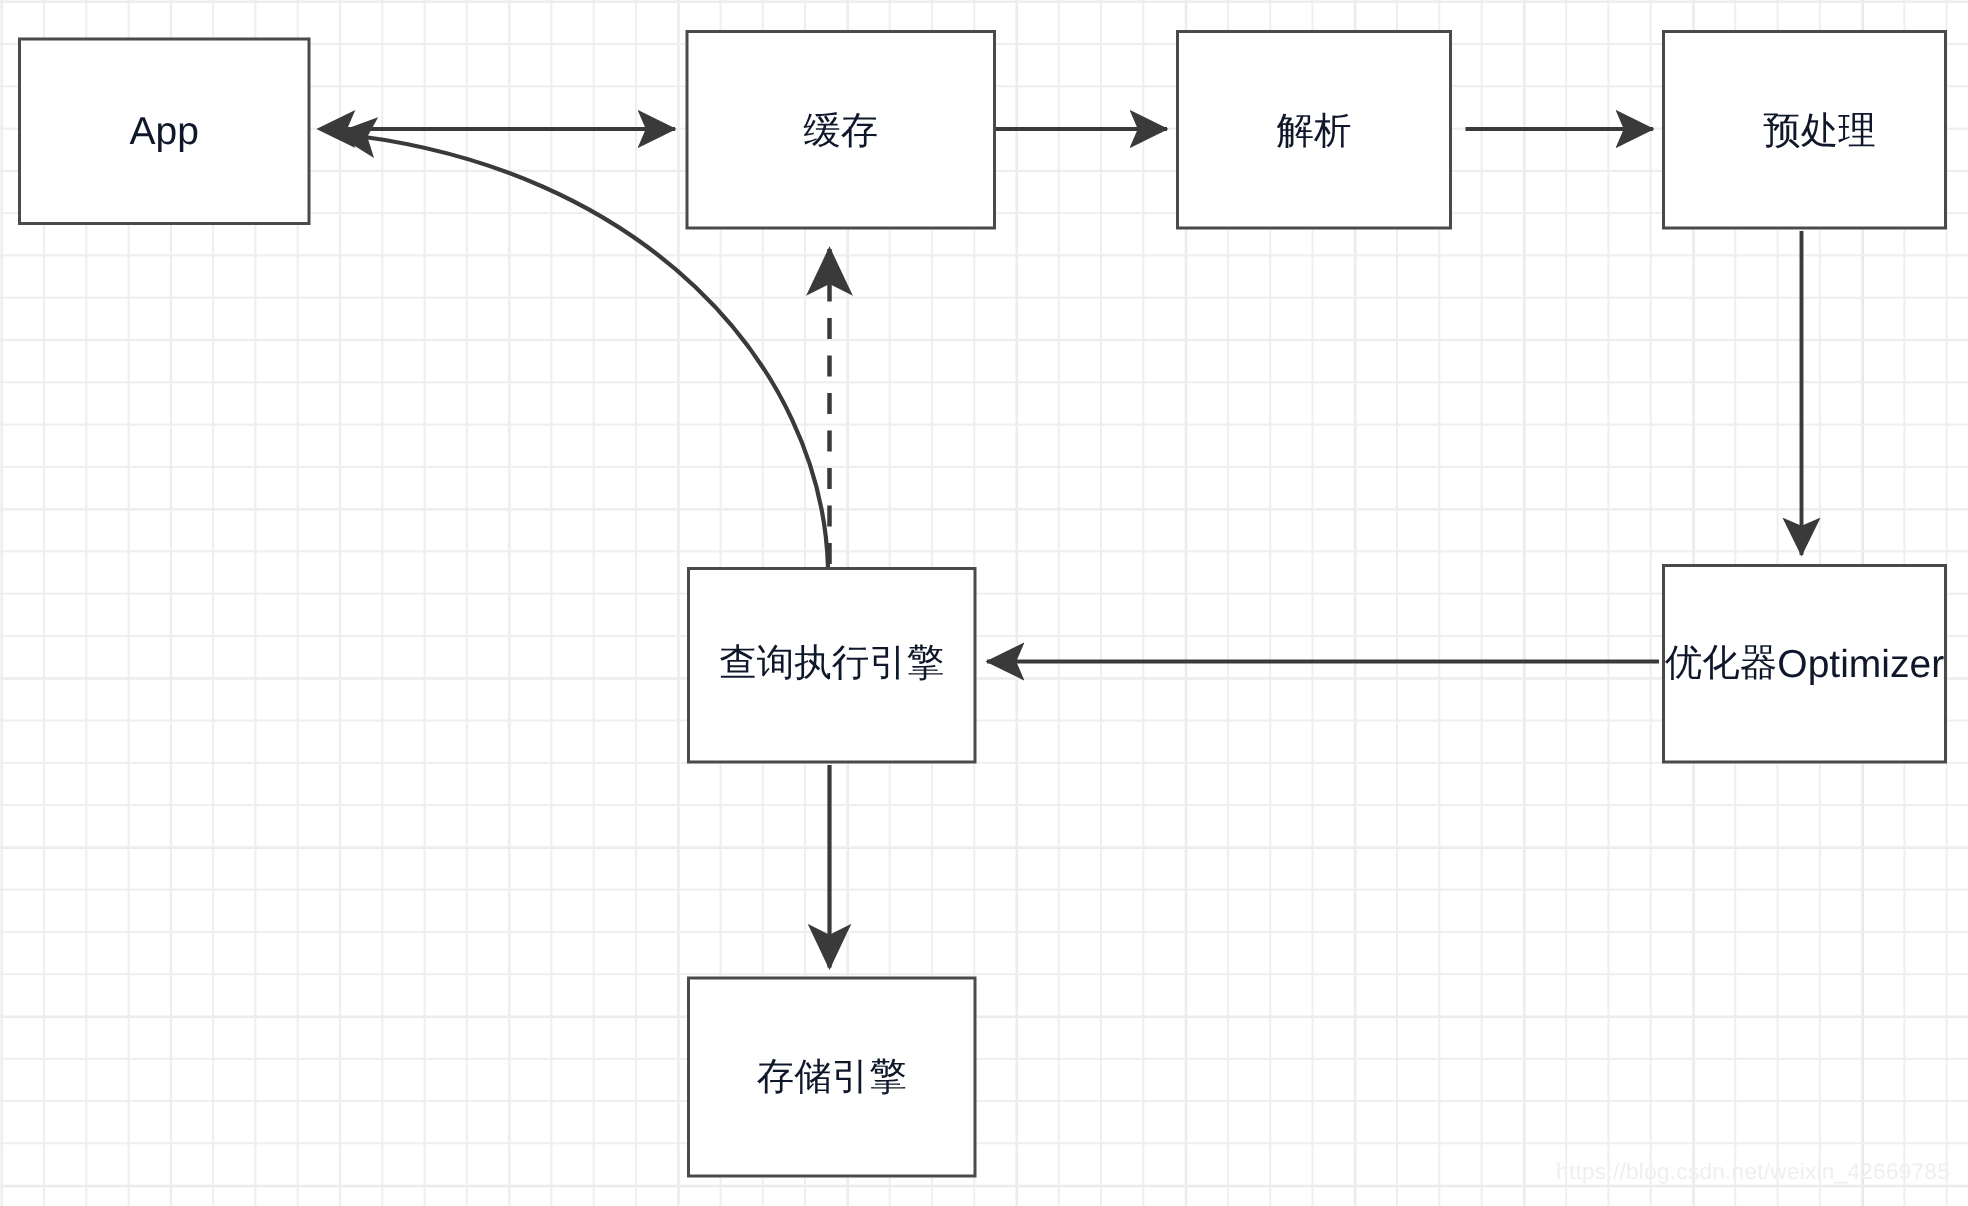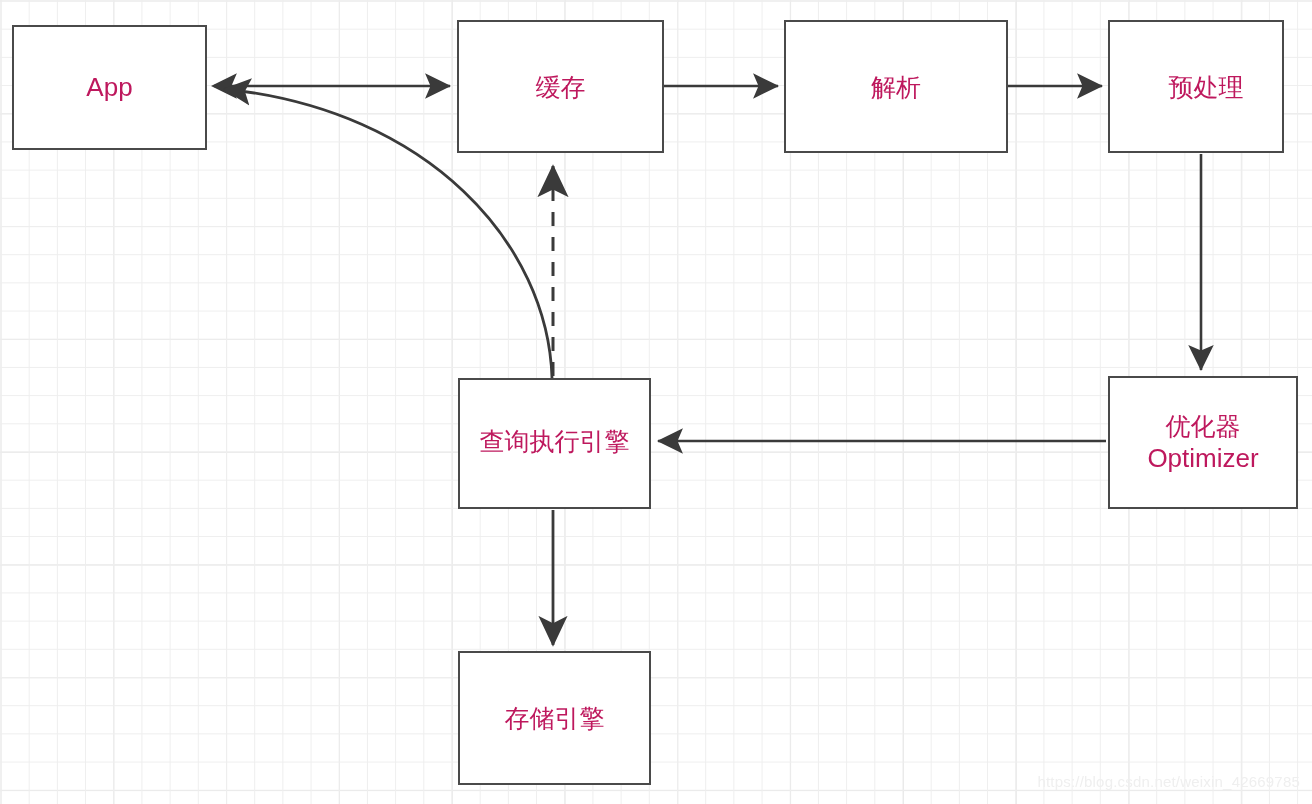--- a/index.html
+++ b/index.html
@@ -47,28 +47,27 @@
     display: flex;
     align-items: center;
     justify-content: center;
     text-align: center;
     color: #3c3c3c;
     line-height: 1.28;
     white-space: nowrap;
   }
   .node .label {
     font-size: 25px;
-    color: #be185d;
+    color: #0f172a;
   }
   .node .label.latin {
     font-size: 26px;
   }
   .node .stack {
     display: flex;
-    flex-direction: column;
     align-items: center;
     justify-content: center;
   }
   #watermark {
     position: absolute;
     right: 12px;
     bottom: 14px;
     font-size: 15px;
     color: #efefef;
     letter-spacing: 0.2px;
@@ -119,25 +118,25 @@
   </svg>
 
   <div class="node" style="left:12px; top:25px; width:195px; height:125px;">
     <span class="label latin">App</span>
   </div>
 
   <div class="node" style="left:457px; top:20px; width:207px; height:133px;">
     <span class="label">缓存</span>
   </div>
 
-  <div class="node" style="left:784px; top:20px; width:224px; height:133px;">
+  <div class="node" style="left:784px; top:20px; width:184px; height:133px;">
     <span class="label">解析</span>
   </div>
 
-  <div class="node" style="left:1108px; top:20px; width:176px; height:133px;padding-left:20px;">
+  <div class="node" style="left:1108px; top:20px; width:190px; height:133px;padding-left:20px;">
     <span class="label">预处理</span>
   </div>
 
   <div class="node" style="left:1108px; top:376px; width:190px; height:133px;">
     <span class="stack">
       <span class="label">优化器</span>
       <span class="label latin">Optimizer</span>
     </span>
   </div>
 

